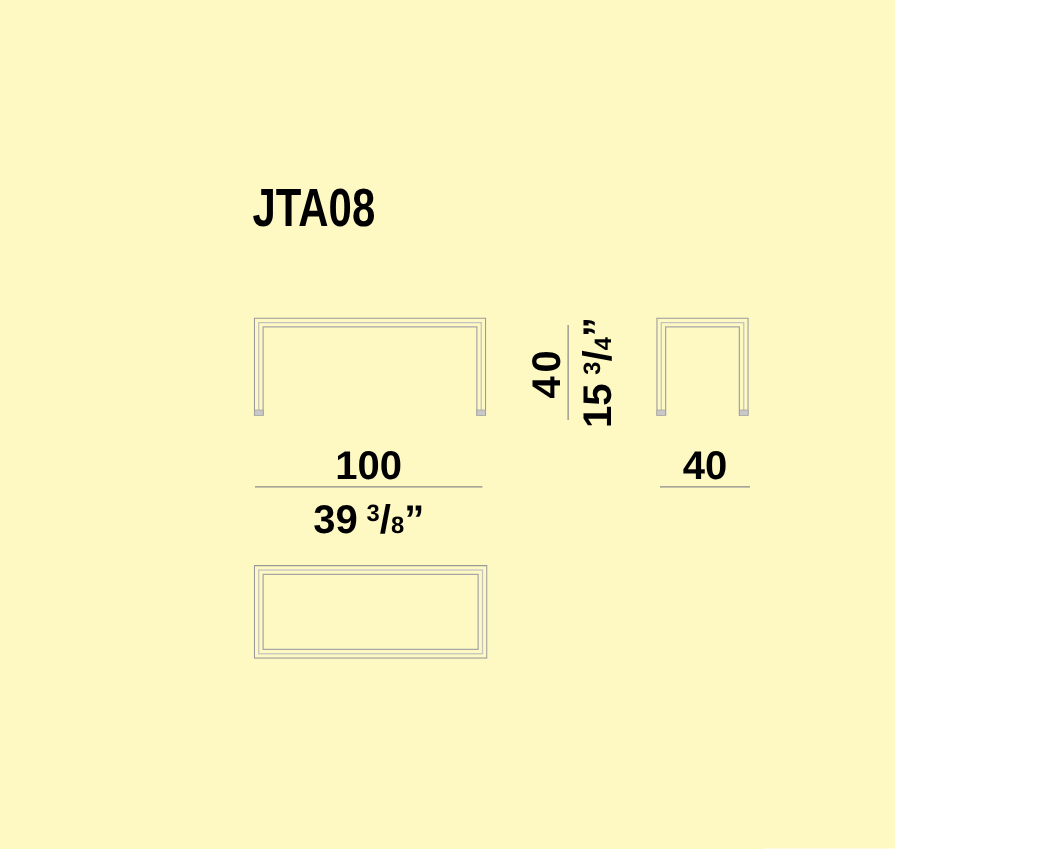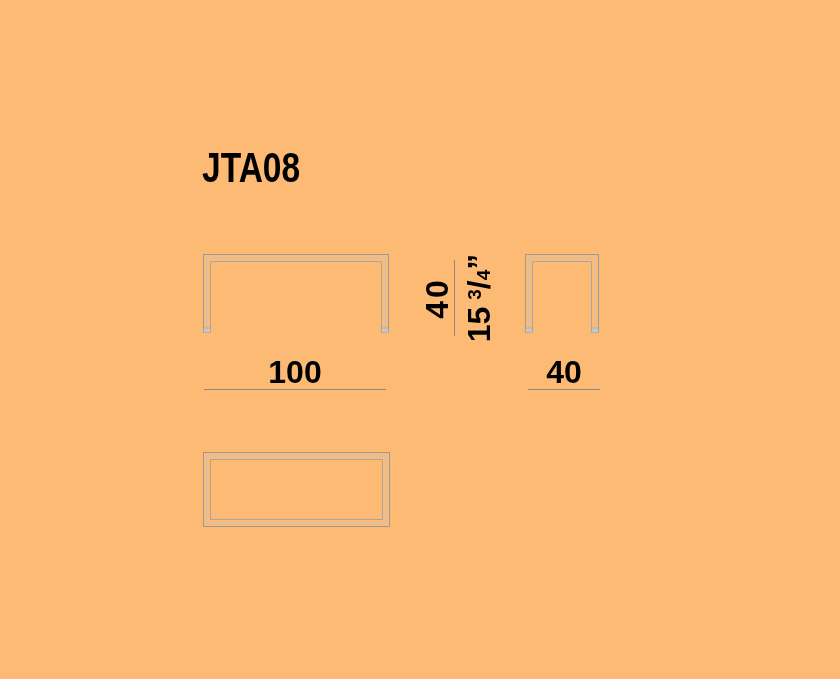--- a/index.html
+++ b/index.html
@@ -2,23 +2,23 @@
 <html><head>
 <meta charset="utf-8">
 <style>
   html, body {
     margin: 0;
     padding: 0;
     background: #ffffff;
   }
   .page {
     position: relative;
-    width: 840px;
+    width: 716px;
     height: 679px;
-    background: #fdba74;
+    background: #fef9c3;
     overflow: hidden;
     font-family: "Liberation Sans", sans-serif;
     color: #000000;
   }
 
   
   .title {
     position: absolute;
     left: 202px;
     top: 146px;
@@ -113,20 +113,21 @@
 
   <svg class="view view-top" width="187" height="75" viewBox="0 0 187 75">
     <rect x="0.5" y="0.5" width="186" height="74" fill="none" stroke="#999999" stroke-width="1"></rect>
     <rect x="4" y="4" width="179" height="67" fill="none" stroke="#c2c2c2" stroke-width="1"></rect>
     <rect x="7.5" y="7.5" width="172" height="60" fill="none" stroke="#a6a6a6" stroke-width="1"></rect>
   </svg>
 
   <div class="dim dim-width">
     <div class="cm">100</div>
     <div class="rule"></div>
+    <div class="inch"><span>39</span><span class="sup">3</span><span>/</span><span class="den">8</span><span>”</span></div>
   </div>
 
   <div class="dim dim-depth">
     <div class="cm">40</div>
     <div class="rule"></div>
   </div>
 
   <div class="dim dim-height">
     <div class="cm">40</div>
     <div class="rule"></div>

